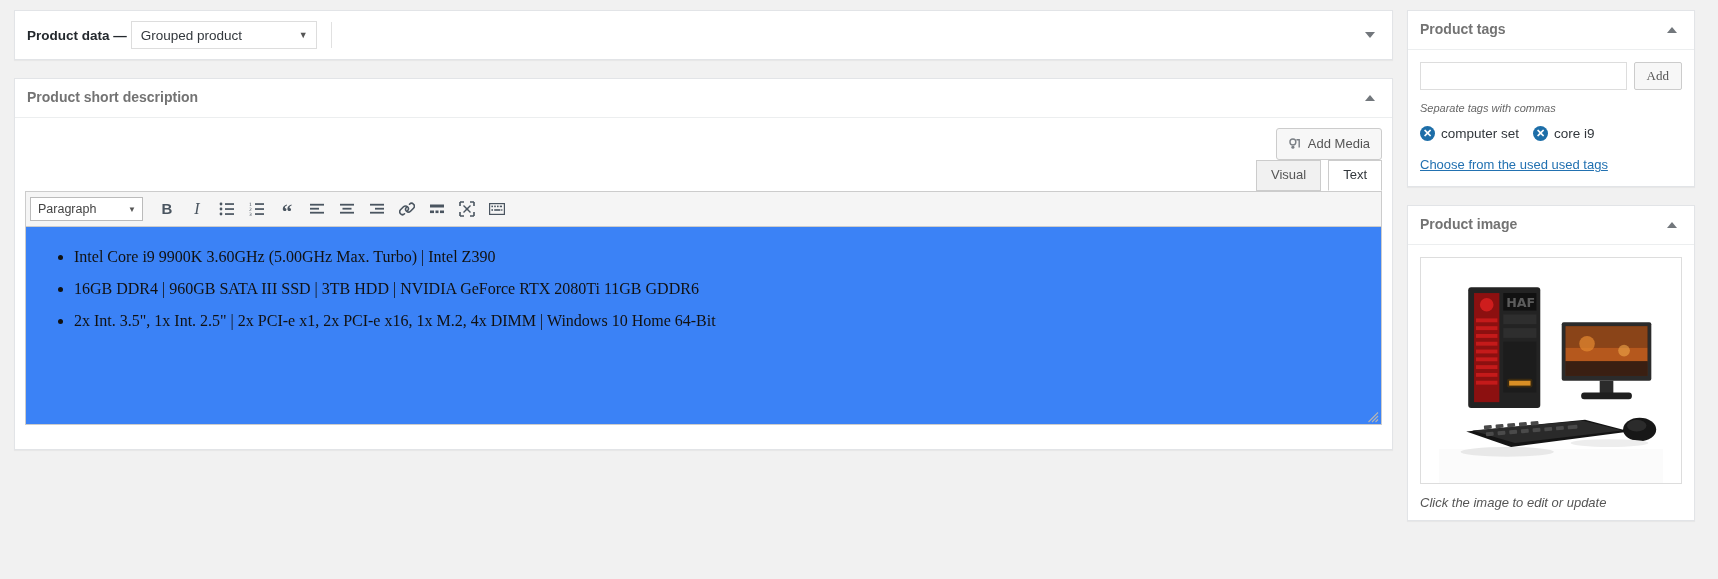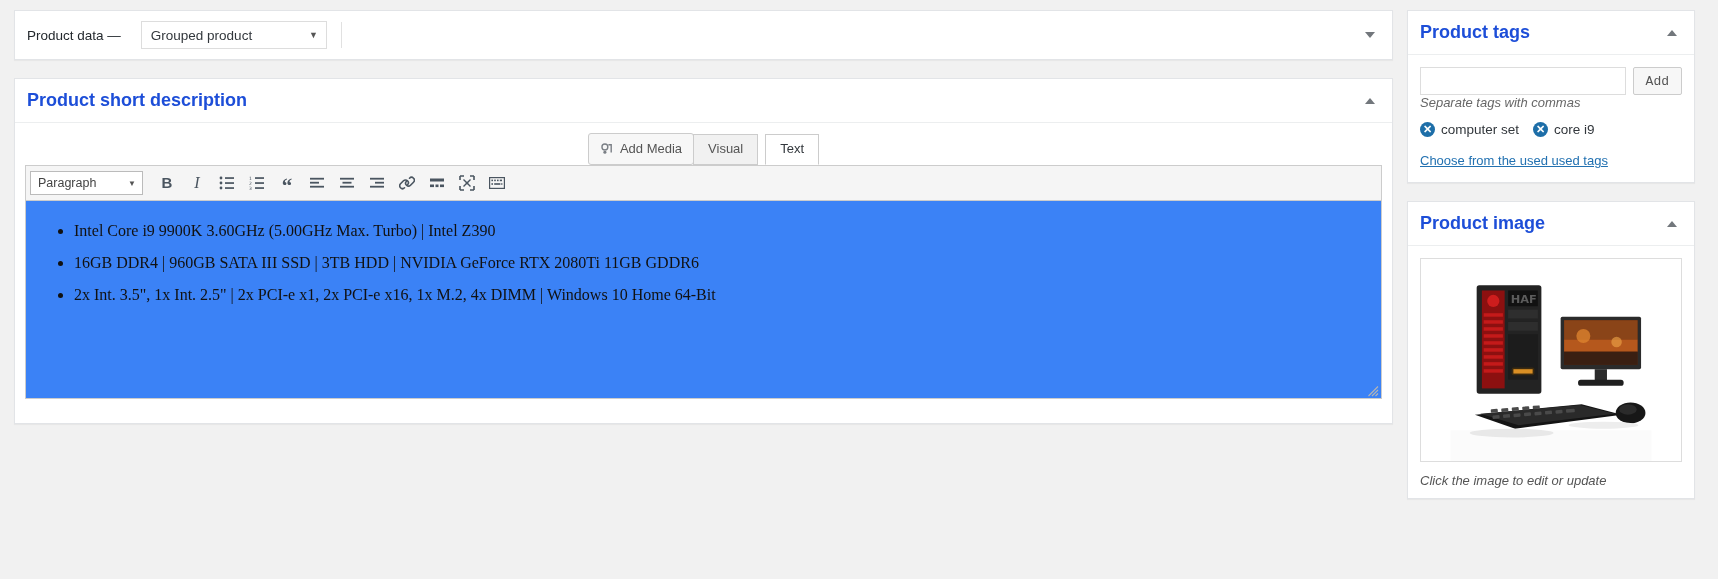--- a/index.html
+++ b/index.html
@@ -25,56 +25,57 @@
     box-shadow: 0 1px 1px rgba(0,0,0,.04);
     margin-bottom: 18px;
   }
   .postbox-header {
     display: flex; align-items: center; justify-content: space-between;
     padding: 9px 12px;
     border-bottom: 1px solid #eceeef;
     min-height: 36px;
   }
   .postbox-title {
-    font-size: 18px; font-weight: bold; color: #1d4ed8; line-height: 1.4;
+    font-size: 14px; font-weight: bold; color: #737373; line-height: 1.4;
   }
   .toggle-arrow {
     width: 20px; height: 20px; display:flex; align-items:center; justify-content:center;
     color: #72777c; font-size: 11px; cursor: pointer; user-select:none;
   }
   .toggle-arrow svg { display:block; }
 
   
   .product-data-header {
     display: flex; align-items: center; padding: 10px 12px;
     min-height: 48px; justify-content: flex-start; position: relative;
   }
-  .pd-label { font-weight: normal; font-size: 13.5px; margin-right: 20px; white-space: nowrap; }
+  .pd-label { font-weight: bold; font-size: 13.5px; margin-right: 4px; white-space: nowrap; }
   .pd-select {
     position: relative;
     width: 186px; height: 28px;
     border: 1px solid #ddd; background: #fff;
     display: flex; align-items: center; padding: 0 24px 0 9px;
     font-size: 13.5px; color: #32373c; cursor: pointer;
   }
   .pd-select .caret {
     position: absolute; right: 8px; top: 50%; transform: translateY(-50%);
     font-size: 9px; color: #555;
   }
   .pd-divider {
     width: 1px; height: 26px; background: #e1e1e1; margin-left: 14px;
   }
   .pd-arrow { position: absolute; right: 12px; top: 50%; transform: translateY(-50%); }
 
   
   .editor-wrap { padding: 0; }
   .editor-topbar {
-    display: flex; align-items: flex-end; justify-content: center;
+    display: flex; align-items: flex-end; justify-content: space-between;
     padding: 10px 10px 0 10px;
     position: relative;
+    flex-direction: column;
   }
   .btn {
     border: 1px solid #ccc;
     background: #f7f7f7;
     color: #555;
     font-size: 13px;
     border-radius: 3px;
     padding: 5px 11px;
     line-height: 1.5;
     cursor: pointer;
@@ -156,45 +157,45 @@
   .tag-input {
     flex: 1 1 auto; height: 28px;
     border: 1px solid #ddd; background: #fff;
     padding: 0 8px; font-size: 13px;
     color: #32373c; font-family: "Liberation Sans", sans-serif;
     outline: none;
   }
   .tag-add {
     border: 1px solid #ccc; background: #f7f7f7; color: #555;
     font-size: 13px; border-radius: 2px; padding: 0 12px; cursor: pointer;
-    font-family: Liberation Mono, monospace;
+    font-family: Liberation Serif, serif;
   }
   .tag-hint {
-    font-style: italic; color: #666; font-size: 13px;
+    margin-top: 12px; font-style: italic; color: #666; font-size: 11px;
     font-family: "Liberation Sans", sans-serif;
   }
   .tag-list { display: flex; flex-wrap: wrap; gap: 14px; margin-top: 12px; }
   .tag-chip { display: flex; align-items: center; gap: 6px; font-size: 13.5px; color: #32373c; }
   .tag-x {
     width: 15px; height: 15px; border-radius: 50%;
     background: #1d6ea8; color: #fff;
     display: flex; align-items: center; justify-content: center;
     font-size: 11px; font-weight: bold; line-height: 1; cursor: pointer;
     flex: 0 0 auto;
   }
   .tag-link {
     display: inline-block; margin-top: 16px;
     color: #2271b1; text-decoration: underline; font-size: 13px; cursor: pointer;
   }
 
   .img-body { padding: 12px 12px 10px 12px; }
   .img-frame {
     border: 1px solid #ddd; background: #fff;
     padding: 0; overflow: hidden;
-    height: 204px; display: flex; align-items: center; justify-content: center;
+    height: 227px; display: flex; align-items: center; justify-content: center;
   }
   .img-caption {
     margin-top: 11px; font-style: italic; color: #555; font-size: 13px;
   }
 
   
   .photo { width: 100%; height: 100%; display: block; }
 </style>
 </head>
 <body>

